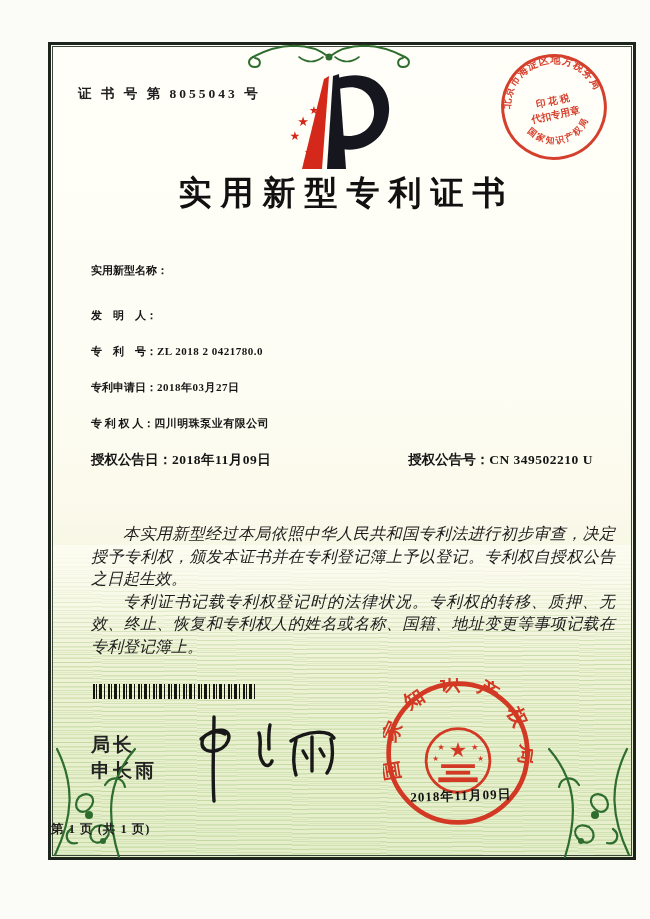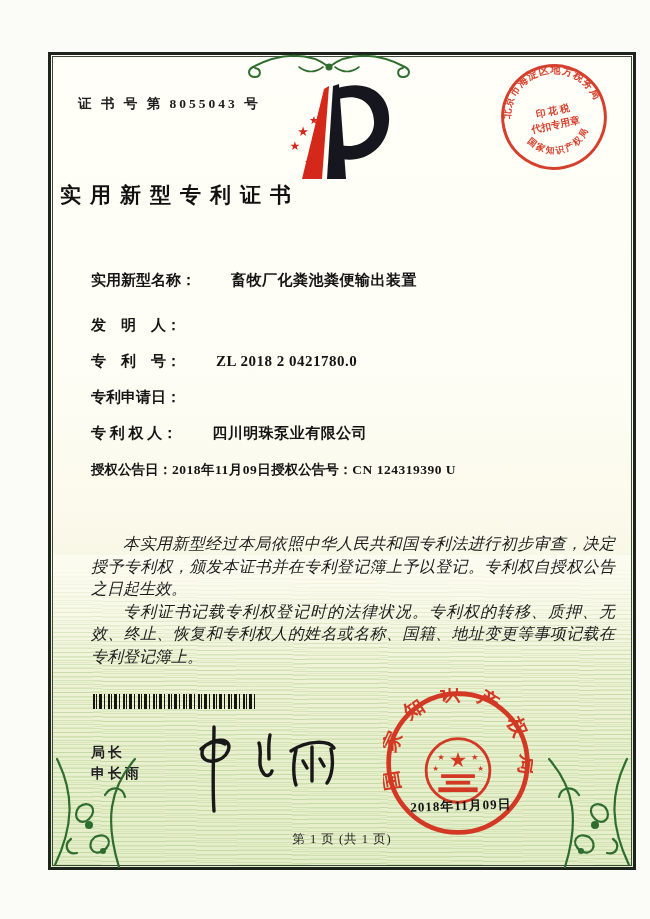--- a/index.html
+++ b/index.html
@@ -5,21 +5,21 @@
   html,body{margin:0;padding:0;}
   body{
     width:650px;height:919px;
     background:#fbfbf7;
     font-family:"Liberation Serif","DejaVu Serif",serif;
     position:relative;overflow:hidden;
   }
   .page{position:absolute;inset:0;}
   
   .cert{
-    position:absolute;left:48px;top:52px;width:588px;height:818px;
+    position:absolute;left:48px;top:42px;width:588px;height:818px;
     border:3px solid #1c241c;
     box-sizing:border-box;
     background:linear-gradient(180deg,#fffef8 0%,#fefdf4 42%,#faf9ea 58%,#f1f4da 72%,#e9f0cf 85%,#e5eecb 100%);
   }
   .cert-inner{
     position:absolute;inset:1px;border:1px solid #3c4a3a;pointer-events:none;
   }
   
   .guilloche{
     position:absolute;left:2px;right:2px;top:500px;bottom:2px;
@@ -31,69 +31,69 @@
     position:absolute;left:2px;right:2px;top:500px;height:110px;
     background:linear-gradient(180deg,#fdfcf1 0%,rgba(253,252,241,0) 100%);
   }
   
   .cert-no{
     position:absolute;left:27px;top:40px;
     font-size:13.5px;letter-spacing:3px;color:#1d1d1d;font-weight:600;
   }
   .logo{position:absolute;left:214px;top:26px;width:140px;height:106px;}
   .title{
-    position:absolute;left:0;right:0;top:126px;text-align:left;
-    font-size:21px;font-weight:bold;letter-spacing:9px;color:#111;
+    position:absolute;left:0;right:0;top:126px;text-align:center;
+    font-size:33px;font-weight:bold;letter-spacing:9px;color:#111;
     text-indent:9px;
   }
   
   .tax-stamp{
     position:absolute;left:447px;top:6px;width:112px;height:112px;
     transform:rotate(-12deg);opacity:.92;
   }
   
   .fields{position:absolute;left:40px;right:14px;top:216px;color:#151515;}
-  .frow{display:flex;align-items:flex-start;font-size:15px;font-weight:600;line-height:19px;gap:35px;}
+  .frow{display:flex;align-items:flex-start;font-size:11px;font-weight:600;line-height:19px;}
   .flabel{flex:none;white-space:pre;}
   .fvalue{flex:1;letter-spacing:.5px;}
   .mb30{margin-bottom:26px}.mb17{margin-bottom:17px}.mb5{margin-bottom:6px}
-  .auth-row{display:flex;font-size:13.5px;font-weight:600;line-height:19px;}
+  .auth-row{display:flex;justify-content:space-between;font-size:13.5px;font-weight:600;line-height:19px;}
   .auth-row .pair{display:flex;}
   
   .bodytext{
     position:absolute;left:40px;right:18px;top:478px;
     font-size:16px;line-height:22.5px;color:#1b1b1b;
     text-align:justify;font-style:italic;
   }
   .bodytext p{margin:0;text-indent:2em;}
   
   .barcode{
     position:absolute;left:42px;top:639px;width:165px;height:15px;
     background:
       repeating-linear-gradient(90deg,#15150f 0 2px,transparent 2px 3px,#15150f 3px 4px,transparent 4px 6px,#15150f 6px 9px,transparent 9px 11px,#15150f 11px 12px,transparent 12px 15px);
   }
   
   .director{
     position:absolute;left:40px;top:690px;
     font-family:"Liberation Sans","DejaVu Sans",sans-serif;
-    font-weight:bold;font-size:14px;color:#222;letter-spacing:3px;line-height:1;
+    font-weight:bold;font-size:19px;color:#222;letter-spacing:3px;line-height:1;
   }
   .director .name{margin-top:7px;}
   .signature{position:absolute;left:120px;top:662px;width:180px;height:100px;}
   
   .issue-stamp{position:absolute;left:332px;top:633px;width:150px;height:150px;opacity:.95;}
   .stamp-date{
     position:absolute;left:348px;top:742px;width:124px;text-align:center;
     font-weight:bold;font-size:13px;color:#121212;letter-spacing:1px;
     transform:rotate(-2deg);
   }
   
   .footer{
-    position:absolute;left:0;right:0;top:776px;text-align:center;
-    font-size:12.5px;color:#1e1e1e;font-weight:400;letter-spacing:1px;
+    position:absolute;left:0;right:0;top:776px;text-align:left;
+    font-size:12.5px;color:#1e1e1e;font-weight:700;letter-spacing:1px;
   }
   
   .fl-bl{position:absolute;left:-6px;top:700px;width:96px;height:116px;}
   .fl-br{position:absolute;right:-6px;top:700px;width:96px;height:116px;transform:scaleX(-1);}
   .fl-top{position:absolute;left:188px;top:-10px;width:180px;height:40px;}
 </style>
 </head>
 <body>
 
 <div class="page">
@@ -141,44 +141,44 @@
       </text>
       <text x="60" y="57" font-size="10.5" fill="#d2301c" font-weight="bold" text-anchor="middle">印 花 税</text>
       <text x="60" y="72" font-size="10.5" fill="#d2301c" font-weight="bold" text-anchor="middle">代扣专用章</text>
     </svg>
 
     <div class="title">实用新型专利证书</div>
 
     <div class="fields">
       <div class="frow mb30">
         <span class="flabel">实用新型名称：</span>
-        <span class="fvalue">畜牧厂化粪池粪便输出装置</span>
       </div>
       <div class="frow mb17">
         <span class="flabel">发　明　人：</span>
       </div>
       <div class="frow mb17">
         <span class="flabel">专　利　号：</span>
         <span class="fvalue">ZL 2018 2 0421780.0</span>
       </div>
       <div class="frow mb17">
         <span class="flabel">专利申请日：</span>
+        <span class="fvalue">2018年03月27日</span>
       </div>
       <div class="frow mb17">
         <span class="flabel">专 利 权 人：</span>
         <span class="fvalue">四川明珠泵业有限公司</span>
       </div>
       <div class="auth-row">
         <span class="pair">
           <span class="flabel">授权公告日：</span>
           <span class="fvalue">2018年11月09日</span>
         </span>
         <span class="pair" style="margin-right:26px;">
           <span class="flabel">授权公告号：</span>
-          <span class="fvalue">CN 124319390 U</span>
+          <span class="fvalue">CN 349502210 U</span>
         </span>
       </div>
     </div>
 
     <div class="bodytext">
       <p>本实用新型经过本局依照中华人民共和国专利法进行初步审查，决定授予专利权，颁发本证书并在专利登记簿上予以登记。专利权自授权公告之日起生效。</p>
       <p>专利证书记载专利权登记时的法律状况。专利权的转移、质押、无效、终止、恢复和专利权人的姓名或名称、国籍、地址变更等事项记载在专利登记簿上。</p>
     </div>
 
     <div class="barcode"></div>

